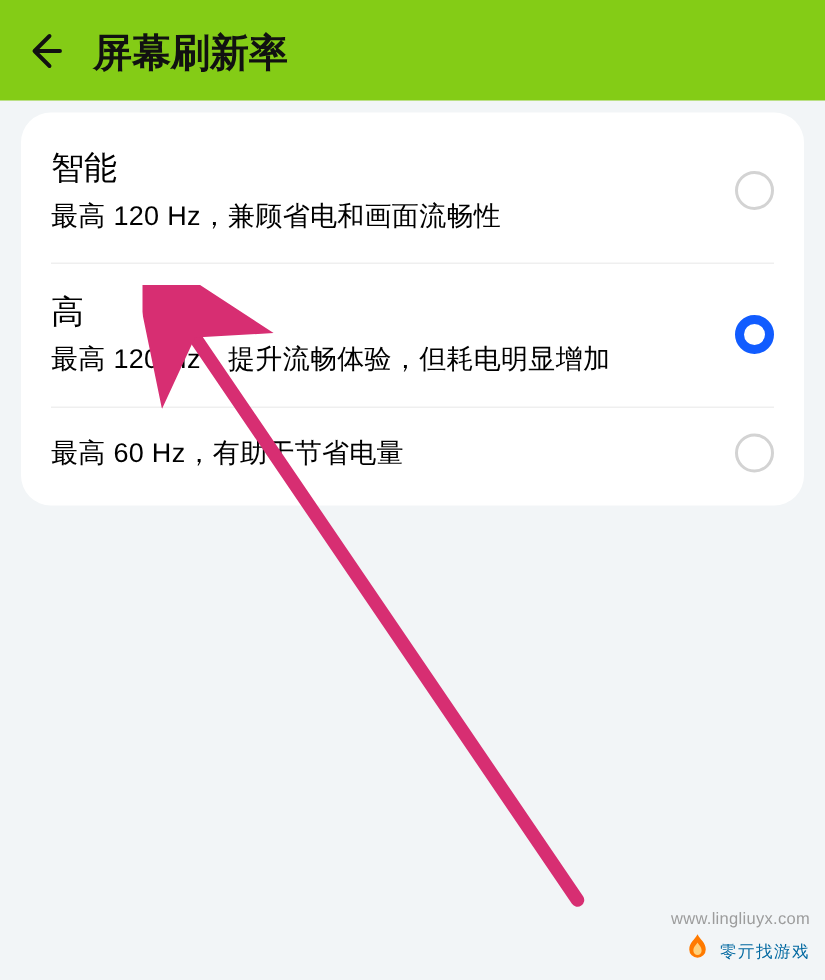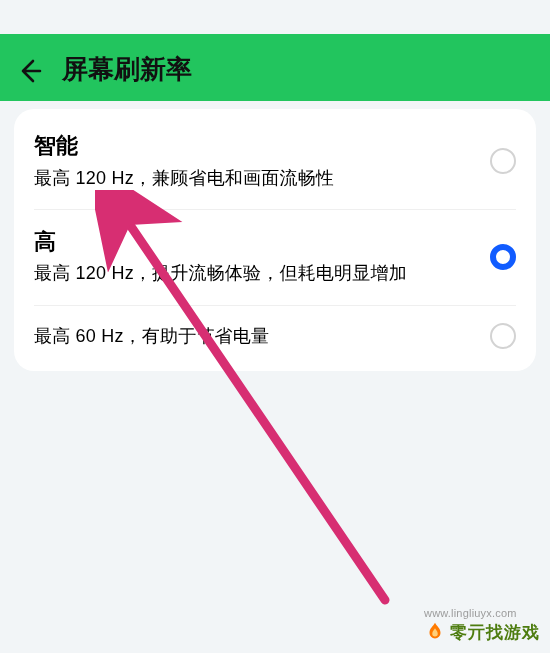--- a/index.html
+++ b/index.html
@@ -6,24 +6,23 @@
     body {
       width: 550px;
       height: 653px;
       background: #f2f5f7;
       font-family: -apple-system, "Helvetica Neue", Arial, "PingFang SC", "Hiragino Sans GB", "Microsoft YaHei", sans-serif;
       position: relative;
       overflow: hidden;
     }
     .header {
       display: flex;
-      align-items: flex-end;
+      align-items: flex-start;
       padding: 18px 16px 14px 16px;
-      background: #22c55e;
-      margin-top: 34px;
+      background: #84cc16;
     }
     .back-arrow {
       width: 38px;
       height: 32px;
       display: flex;
       align-items: center;
       justify-content: flex-start;
       cursor: pointer;
       margin-right: 8px;
     }
@@ -47,21 +46,21 @@
       content: "";
       position: absolute;
       top: 0;
       left: 20px;
       right: 20px;
       height: 1px;
       background: #efefef;
     }
     .opt-title {
       font-size: 22px;
-      font-weight: 700;
+      font-weight: 400;
       color: #000;
       line-height: 1.35;
       margin-bottom: 4px;
     }
     .opt-desc {
       font-size: 18px;
       color: #000000;
       line-height: 1.45;
       letter-spacing: 0.2px;
     }
@@ -101,23 +100,23 @@
       display: flex;
       align-items: flex-end;
       justify-content: flex-end;
       gap: 4px;
     }
     .wm-logo {
       width: 22px;
       height: 22px;
     }
     .wm-brand {
-      font-size: 17px;
-      font-weight: 700;
-      color: #4d7c0f;
+      font-size: 11px;
+      font-weight: 400;
+      color: #0369a1;
       letter-spacing: 1px;
     }
     .wm-url2 {
       font-size: 11px;
       color: #bdbdbd;
       letter-spacing: 0.2px;
     }
   </style>
 </head>
 <body>

